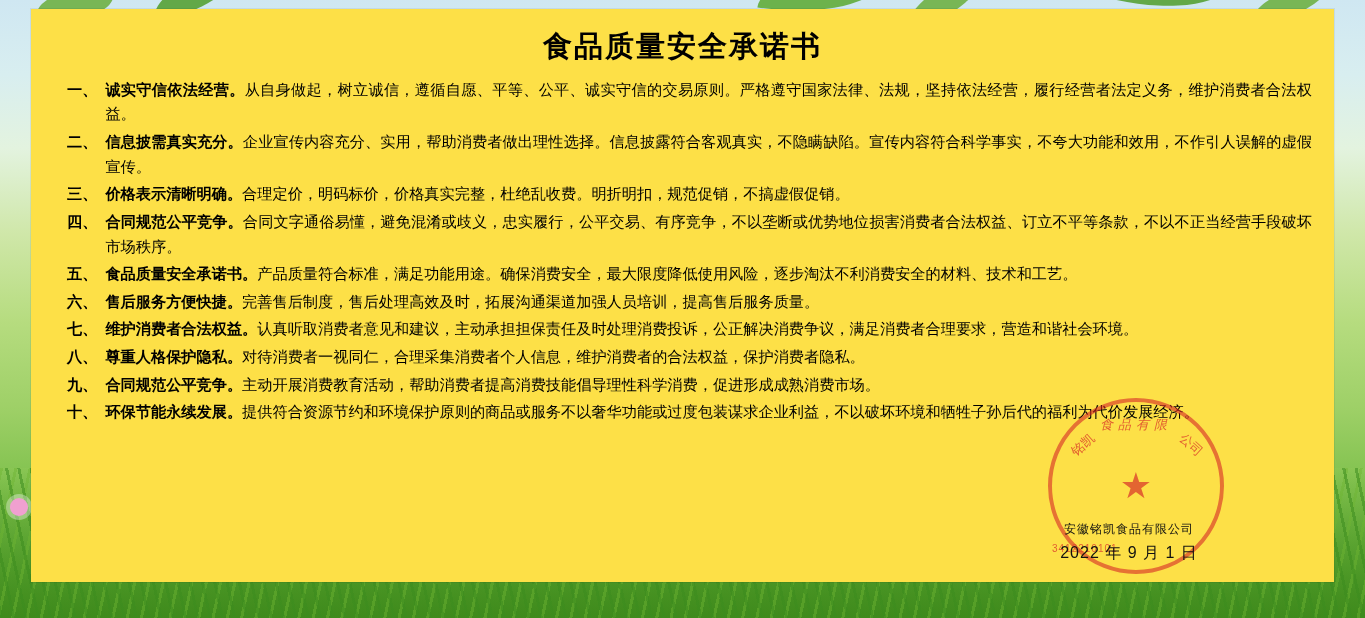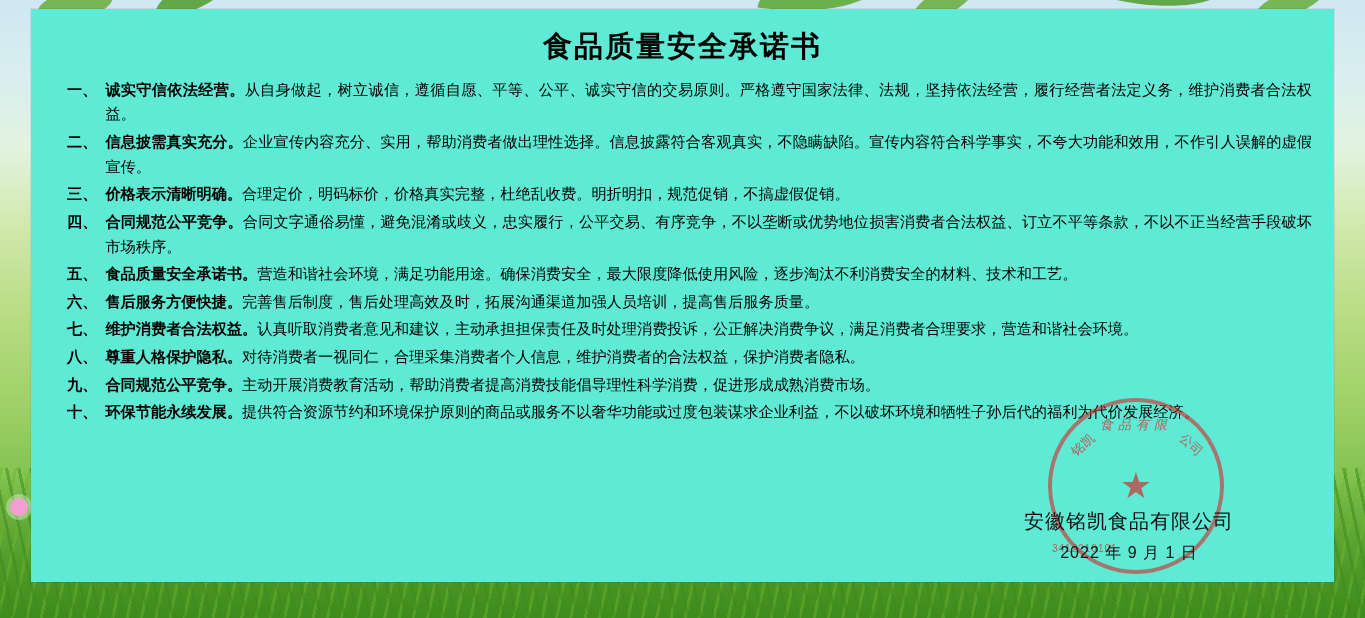--- a/index.html
+++ b/index.html
@@ -68,21 +68,21 @@
     box-shadow: 0 0 0 4px rgba(255,255,255,0.35);
   }
 
   
   .sheet {
     position: absolute;
     left: 31px;
     top: 9px;
     width: 1303px;
     height: 573px;
-    background: #5eead4;
+    background: #fde047;
     z-index: 3;
     box-shadow: 0 0 0 1px rgba(0,0,0,0.06);
     overflow: hidden;
   }
 
   .doc-title {
     text-align: center;
     font-size: 29px;
     font-weight: bold;
     letter-spacing: 2px;
@@ -131,21 +131,21 @@
   
   .signature {
     position: absolute;
     right: 40px;
     bottom: 16px;
     width: 330px;
     text-align: center;
     z-index: 5;
   }
   .sig-company {
-    font-size: 20px;
+    font-size: 12px;
     color: #111;
     line-height: 1.9;
     letter-spacing: 1px;
   }
   .sig-date {
     font-size: 16px;
     color: #111;
     line-height: 1.6;
     letter-spacing: 1px;
   }
@@ -245,21 +245,21 @@
       <span class="clause-body"><span class="clause-head">价格表示清晰明确。</span><span>合理定价，明码标价，价格真实完整，杜绝乱收费。明折明扣，规范促销，不搞虚假促销。</span></span>
     </div>
 
     <div class="clause">
       <span class="clause-num">四、</span>
       <span class="clause-body"><span class="clause-head">合同规范公平竞争。</span><span>合同文字通俗易懂，避免混淆或歧义，忠实履行，公平交易、有序竞争，不以垄断或优势地位损害消费者合法权益、订立不平等条款，不以不正当经营手段破坏市场秩序。</span></span>
     </div>
 
     <div class="clause">
       <span class="clause-num">五、</span>
-      <span class="clause-body"><span class="clause-head">食品质量安全承诺书。</span><span>营造和谐社会环境，满足功能用途。确保消费安全，最大限度降低使用风险，逐步淘汰不利消费安全的材料、技术和工艺。</span></span>
+      <span class="clause-body"><span class="clause-head">食品质量安全承诺书。</span><span>产品质量符合标准，满足功能用途。确保消费安全，最大限度降低使用风险，逐步淘汰不利消费安全的材料、技术和工艺。</span></span>
     </div>
 
     <div class="clause">
       <span class="clause-num">六、</span>
       <span class="clause-body"><span class="clause-head">售后服务方便快捷。</span><span>完善售后制度，售后处理高效及时，拓展沟通渠道加强人员培训，提高售后服务质量。</span></span>
     </div>
 
     <div class="clause">
       <span class="clause-num">七、</span>
       <span class="clause-body"><span class="clause-head">维护消费者合法权益。</span><span>认真听取消费者意见和建议，主动承担担保责任及时处理消费投诉，公正解决消费争议，满足消费者合理要求，营造和谐社会环境。</span></span>

